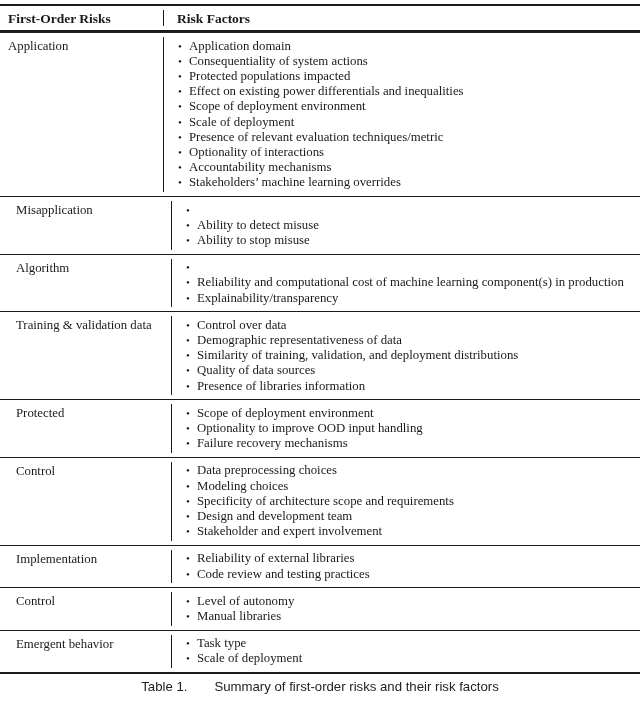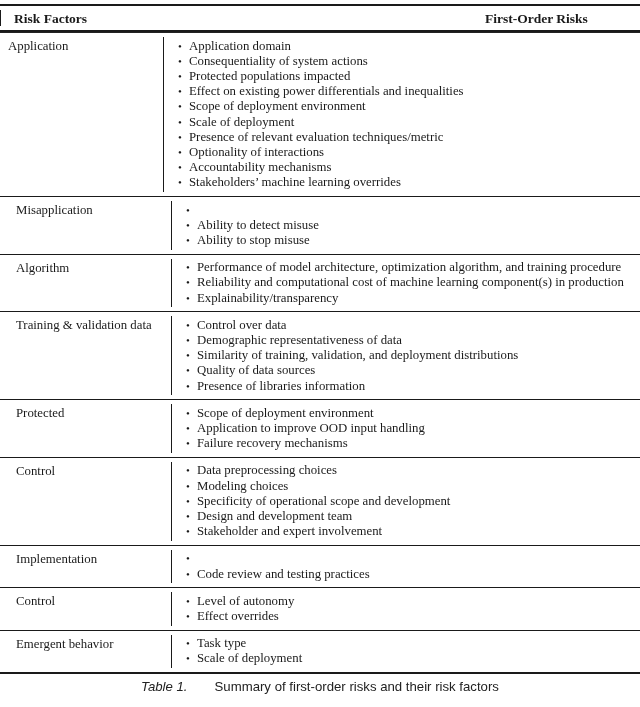--- a/index.html
+++ b/index.html
@@ -88,32 +88,32 @@
   }
   
   .caption {
     margin-top: 5px;
     text-align: center;
     font-family: "Liberation Sans", sans-serif;
     font-size: 13.2px;
     line-height: 16px;
     color: #222222;
   }
-  .caption-label { margin-right: 27px; font-style: italic; }
+  .caption-label { margin-right: 27px; }
 </style>
 </head>
 <body>
 
 <div class="page">
 
   <div class="risk-table">
 
     <div class="thead">
+      <div class="th cell-left">First-Order Risks</div>
       <div class="th cell-right">Risk Factors</div>
-      <div class="th cell-left">First-Order Risks</div>
     </div>
 
     <div class="double-rule"></div>
 
     <div id="table-rows">
         <div class="trow">
           <div class="cell-left risk-name">Application</div>
           <div class="cell-right factors-cell">
             <ul class="factors-list">
               <li class="factor-item">
@@ -176,21 +176,20 @@
               </li>
             </ul>
           </div>
         </div>
         <div class="trow">
           <div class="cell-left risk-name">Algorithm</div>
           <div class="cell-right factors-cell">
             <ul class="factors-list">
               <li class="factor-item">
                 <span class="bullet">•</span>
-                <span class="factor-text">Performance of model architecture, optimization algorithm, and training procedure</span>
               </li>
               <li class="factor-item">
                 <span class="bullet">•</span>
                 <span class="factor-text">Reliability and computational cost of machine learning component(s) in production</span>
               </li>
               <li class="factor-item">
                 <span class="bullet">•</span>
                 <span class="factor-text">Explainability/transparency</span>
               </li>
             </ul>
@@ -226,21 +225,21 @@
         <div class="trow">
           <div class="cell-left risk-name">Protected</div>
           <div class="cell-right factors-cell">
             <ul class="factors-list">
               <li class="factor-item">
                 <span class="bullet">•</span>
                 <span class="factor-text">Scope of deployment environment</span>
               </li>
               <li class="factor-item">
                 <span class="bullet">•</span>
-                <span class="factor-text">Application to improve OOD input handling</span>
+                <span class="factor-text">Optionality to improve OOD input handling</span>
               </li>
               <li class="factor-item">
                 <span class="bullet">•</span>
                 <span class="factor-text">Failure recovery mechanisms</span>
               </li>
             </ul>
           </div>
         </div>
         <div class="trow">
           <div class="cell-left risk-name">Control</div>
@@ -249,58 +248,59 @@
               <li class="factor-item">
                 <span class="bullet">•</span>
                 <span class="factor-text">Data preprocessing choices</span>
               </li>
               <li class="factor-item">
                 <span class="bullet">•</span>
                 <span class="factor-text">Modeling choices</span>
               </li>
               <li class="factor-item">
                 <span class="bullet">•</span>
-                <span class="factor-text">Specificity of operational scope and development</span>
+                <span class="factor-text">Specificity of architecture scope and requirements</span>
               </li>
               <li class="factor-item">
                 <span class="bullet">•</span>
                 <span class="factor-text">Design and development team</span>
               </li>
               <li class="factor-item">
                 <span class="bullet">•</span>
                 <span class="factor-text">Stakeholder and expert involvement</span>
               </li>
             </ul>
           </div>
         </div>
         <div class="trow">
           <div class="cell-left risk-name">Implementation</div>
           <div class="cell-right factors-cell">
             <ul class="factors-list">
               <li class="factor-item">
                 <span class="bullet">•</span>
+                <span class="factor-text">Reliability of external libraries</span>
               </li>
               <li class="factor-item">
                 <span class="bullet">•</span>
                 <span class="factor-text">Code review and testing practices</span>
               </li>
             </ul>
           </div>
         </div>
         <div class="trow">
           <div class="cell-left risk-name">Control</div>
           <div class="cell-right factors-cell">
             <ul class="factors-list">
               <li class="factor-item">
                 <span class="bullet">•</span>
                 <span class="factor-text">Level of autonomy</span>
               </li>
               <li class="factor-item">
                 <span class="bullet">•</span>
-                <span class="factor-text">Effect overrides</span>
+                <span class="factor-text">Manual libraries</span>
               </li>
             </ul>
           </div>
         </div>
         <div class="trow">
           <div class="cell-left risk-name">Emergent behavior</div>
           <div class="cell-right factors-cell">
             <ul class="factors-list">
               <li class="factor-item">
                 <span class="bullet">•</span>

